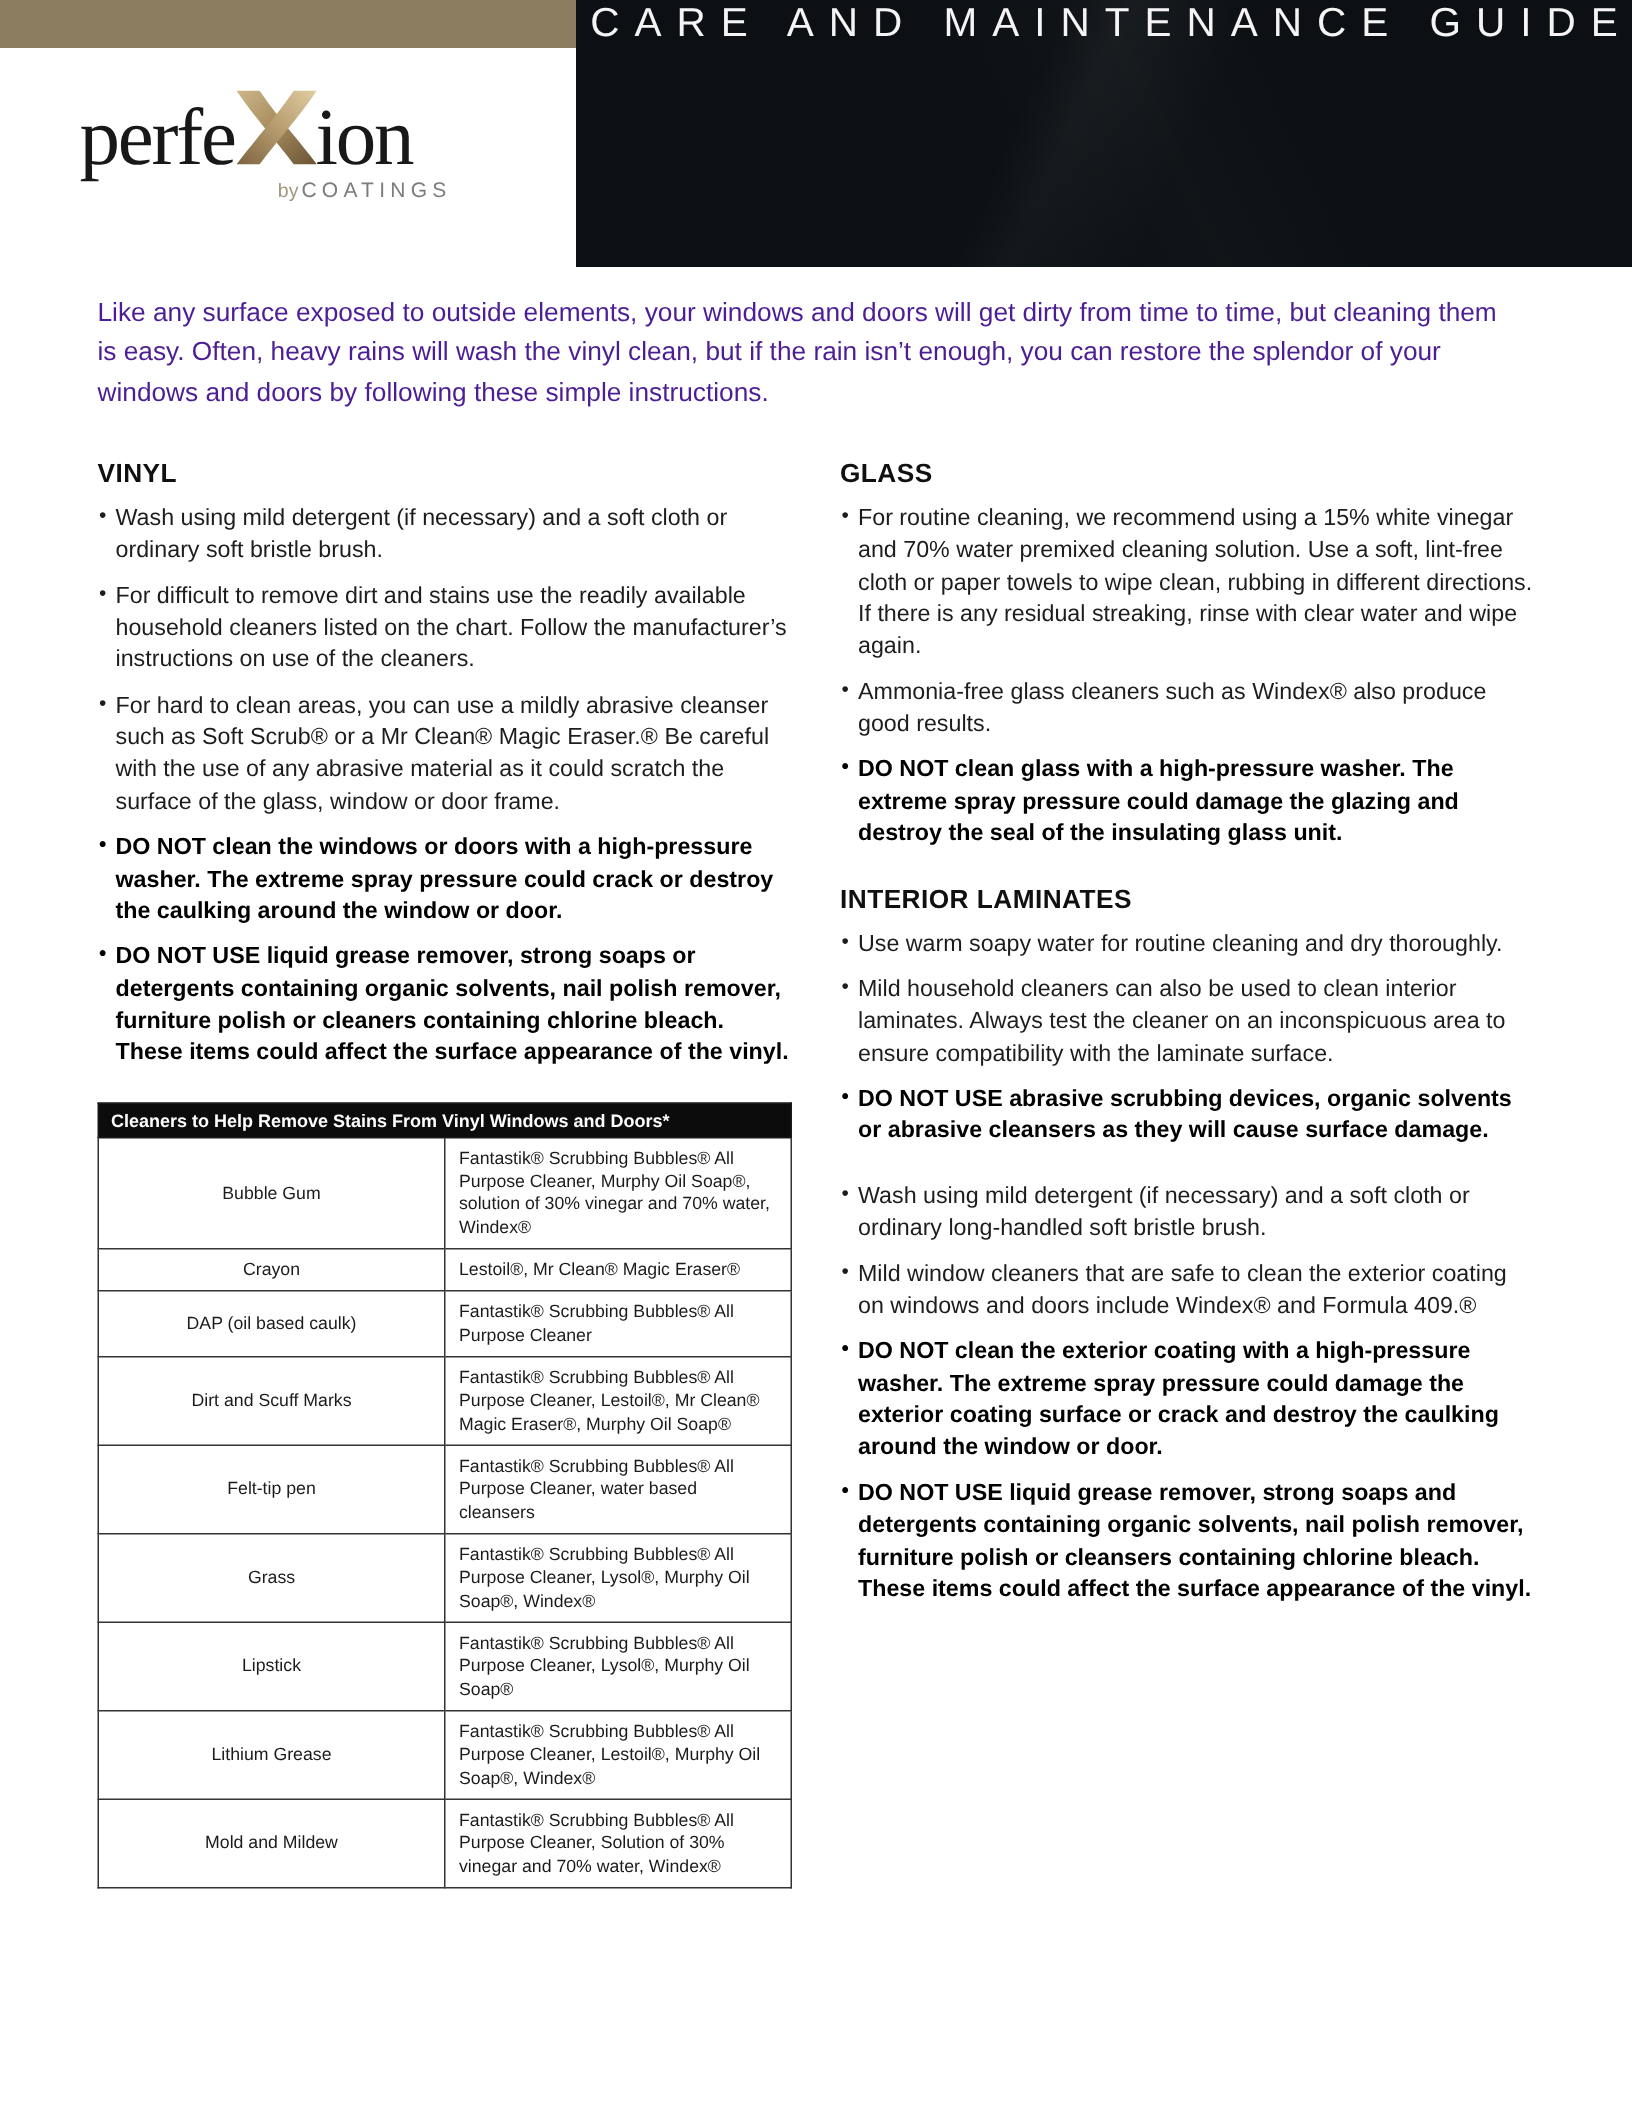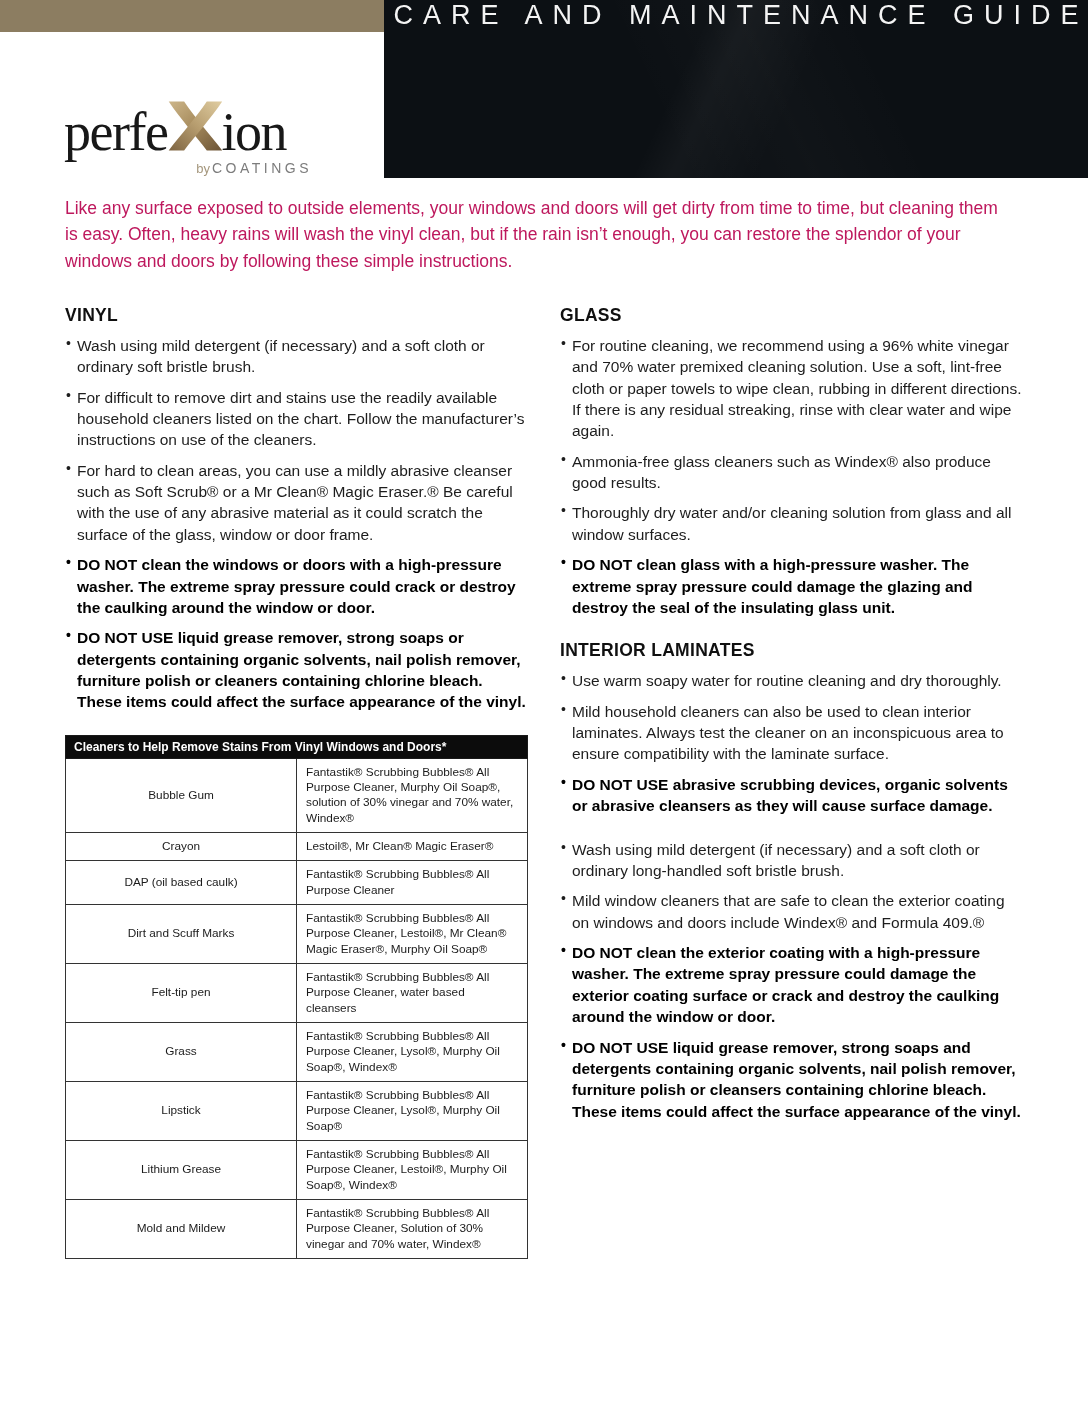--- a/index.html
+++ b/index.html
@@ -46,21 +46,21 @@
     position: relative;
     color: var(--title_color);
     font-size: 27px;
     font-weight: 400;
     letter-spacing: 10px;
     white-space: nowrap;
     padding-left: 10px; 
   }
 
   
-  .logo-block { position: absolute; left: 64px; top: 64px; width: 250px; margin-top: 41px; }
+  .logo-block { position: absolute; left: 53px; top: 64px; width: 250px; }
   .logo-line { display: flex; align-items: center; }
   .logo-serif {
     font-family: "Liberation Serif", serif;
     font-size: 54px;
     font-weight: 400;
     color: #181818;
     letter-spacing: -1.5px;
     line-height: 1;
   }
   .logo-x { display: inline-block; margin: -8px -3px 0 -1px; }
@@ -89,21 +89,21 @@
     font-weight: 300;
     line-height: 1.3;
     color: var(--lead_color);
     letter-spacing: -0.2px;
     width: 948px;
   }
   .intro-body {
     margin-top: 17px;
     font-size: 17.5px;
     line-height: 1.5;
-    color: #be185d;
+    color: #4c1d95;
     width: 950px;
   }
 
   .columns { display: flex; gap: 32px; margin-top: 31px; }
   .col-left  { width: 463px; flex: none; }
   .col-right { width: 462px; flex: none; }
 
   section h2 {
     font-size: 17.5px;
     font-weight: bold;
@@ -280,26 +280,25 @@
           </table>
 
         </div>
       </div>
 
       <div class="col-right">
         <section>
           <h2>GLASS</h2>
           <ul class="bullets">
 
-              <li>For routine cleaning, we recommend using a 96% white vinegar and 70% water premixed cleaning solution. Use a soft, lint-free cloth or paper towels to wipe clean, rubbing in different directions. If there is any residual streaking, rinse with clear water and wipe again.</li>
+              <li>For routine cleaning, we recommend using a 15% white vinegar and 70% water premixed cleaning solution. Use a soft, lint-free cloth or paper towels to wipe clean, rubbing in different directions. If there is any residual streaking, rinse with clear water and wipe again.</li>
 
               <li>Ammonia-free glass cleaners such as Windex® also produce good results.</li>
 
 
-              <li>Thoroughly dry water and/or cleaning solution from glass and all window surfaces.</li>
 
               <li class="is-bold">DO NOT clean glass with a high-pressure washer. The extreme spray pressure could damage the glazing and destroy the seal of the insulating glass unit.</li>
             </ul>
         </section>
 
         <section>
           <h2>INTERIOR LAMINATES</h2>
           <ul class="bullets">
 
               <li>Use warm soapy water for routine cleaning and dry thoroughly.</li>

